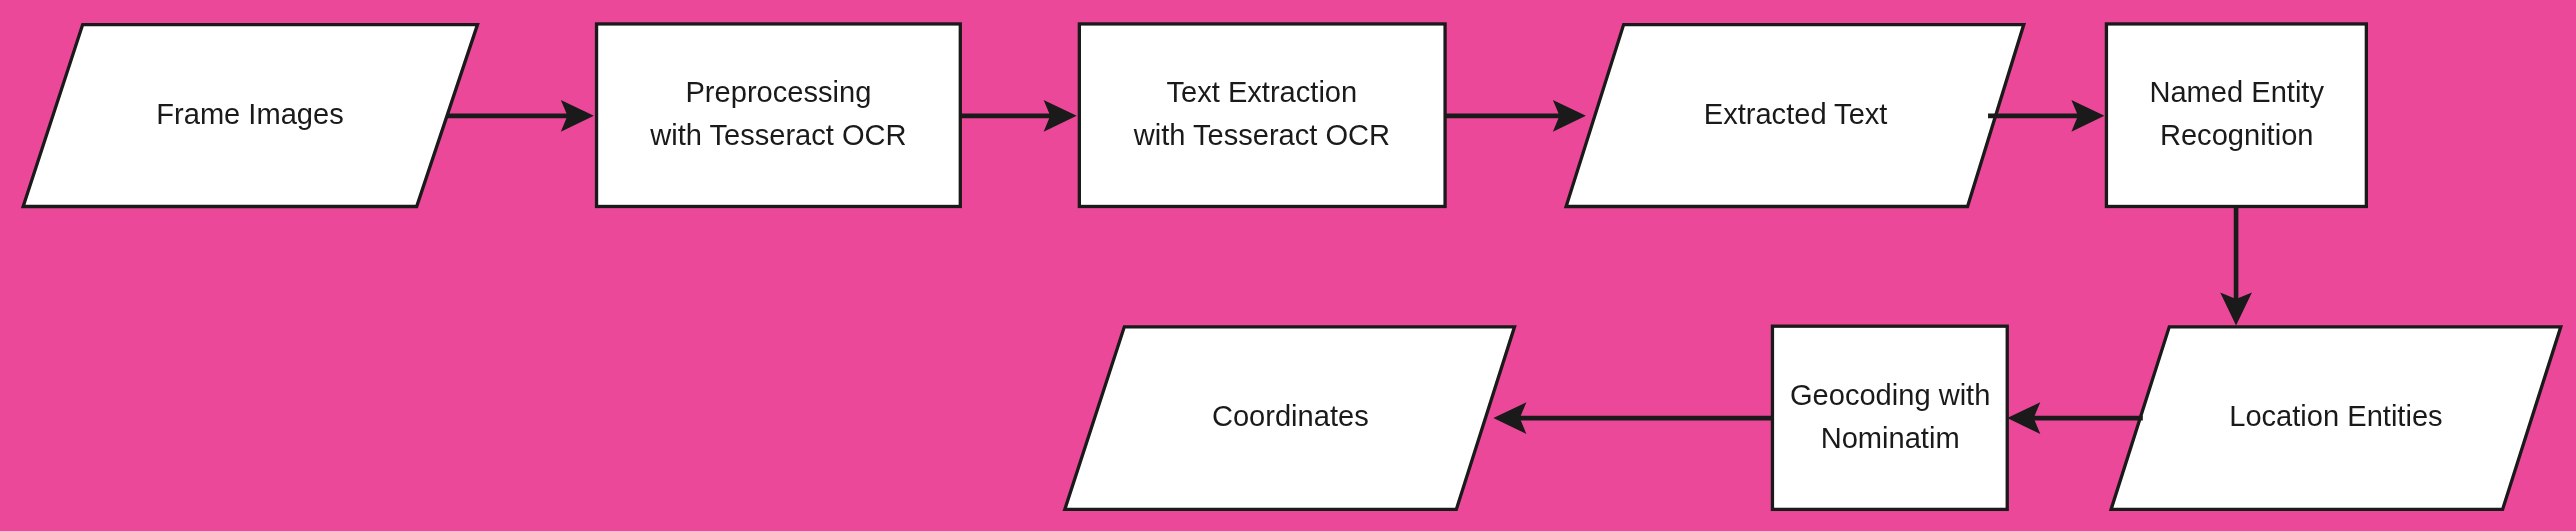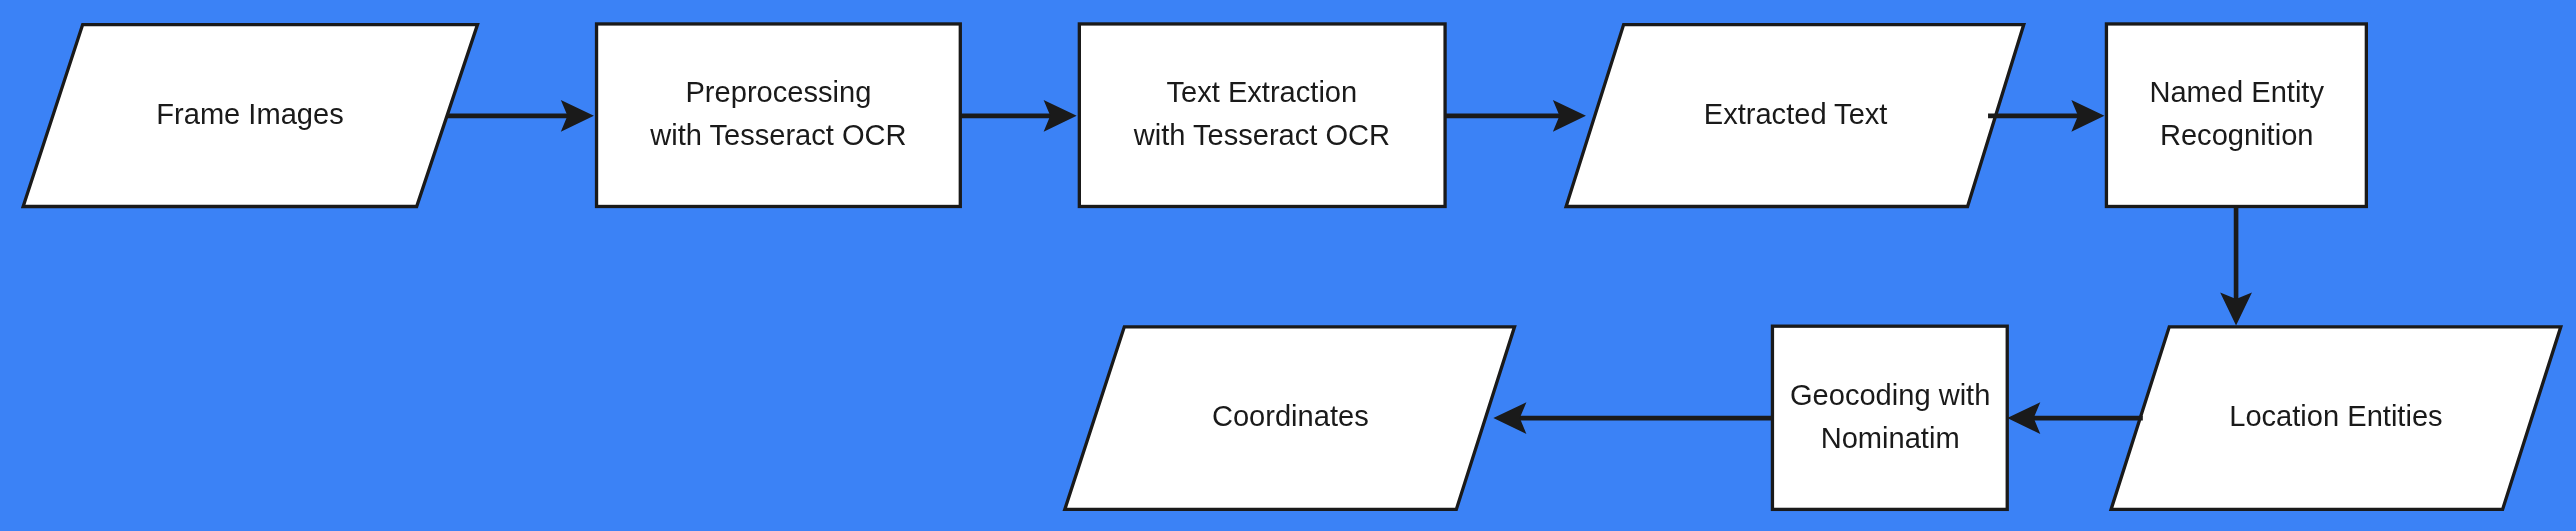--- a/index.html
+++ b/index.html
@@ -11,21 +11,21 @@
   body {
     width: 2576px;
     height: 532px;
     font-family: "Liberation Sans", sans-serif;
     overflow: hidden;
   }
   #flowchart-root {
     position: relative;
     width: 2576px;
     height: 532px;
-    background: #3b82f6;
+    background: #ec4899;
   }
   svg.diagram-canvas {
     position: absolute;
     top: 0;
     left: 0;
     width: 2576px;
     height: 532px;
     display: block;
   }
   .node-shape {

